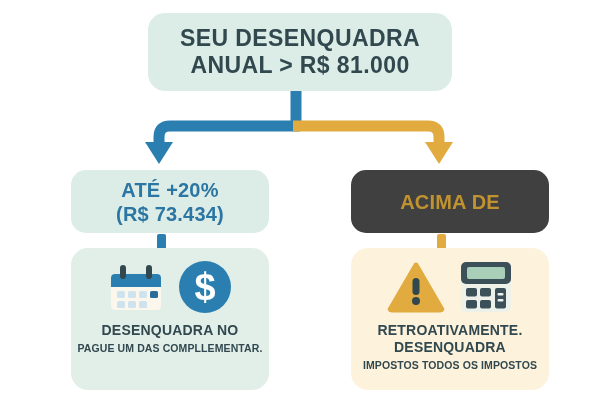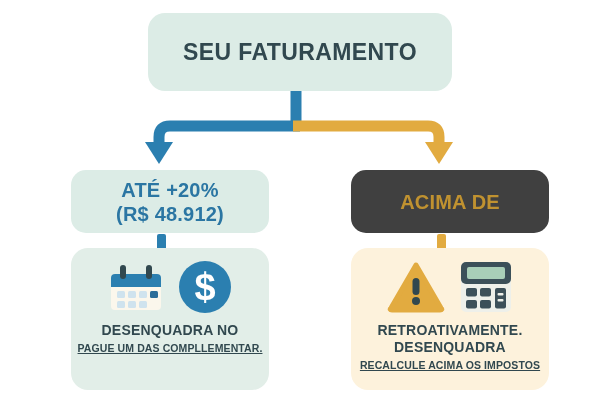--- a/index.html
+++ b/index.html
@@ -137,46 +137,46 @@
     line-height: 17px;
     letter-spacing: 0.2px;
   }
   .card-sub {
     color: #31484f;
     font-size: 10.5px;
     font-weight: bold;
     line-height: 13px;
     letter-spacing: 0.1px;
     margin-top: 3px;
-    text-decoration: underline;
   }
 </style>
 </head>
 <body>
 
 <div id="stage">
 
   <div class="title-box">
-    <div class="title-line">SEU FATURAMENTO</div>
+    <div class="title-line">SEU DESENQUADRA</div>
+    <div class="title-line">ANUAL &gt; R$ 81.000</div>
   </div>
 
   <svg id="connectors" viewBox="0 0 600 400">
 
     <path d="M 296 91 L 296 126" stroke="#2b7fb0" stroke-width="11" fill="none" stroke-linecap="butt"></path>
 
     <path d="M 300 126 L 170 126 Q 159 126 159 137 L 159 148" stroke="#2b7fb0" stroke-width="11" fill="none" stroke-linecap="butt" stroke-linejoin="round"></path>
     <polygon points="145,142 173,142 159,164" fill="#2b7fb0"></polygon>
 
     <path d="M 293 126 L 428 126 Q 439 126 439 137 L 439 148" stroke="#e2ab40" stroke-width="11" fill="none" stroke-linecap="butt" stroke-linejoin="round"></path>
     <polygon points="425,142 453,142 439,164" fill="#e2ab40"></polygon>
   </svg>
 
   <div class="branch-box branch-left">
     <div class="branch-line">ATÉ +20%</div>
-    <div class="branch-line">(R$ 48.912)</div>
+    <div class="branch-line">(R$ 73.434)</div>
   </div>
 
   <div class="branch-box branch-right">
     <div class="branch-line">ACIMA DE</div>
   </div>
 
   <div class="stub stub-left"></div>
   <div class="stub stub-right"></div>
 
   <div class="result-card card-left">
@@ -227,17 +227,17 @@
         <rect x="21" y="40" width="11" height="8.5" rx="2" fill="#3c5059"></rect>
         <rect x="36" y="28" width="11" height="20.5" rx="2" fill="#3c5059"></rect>
         <rect x="38.5" y="33" width="6" height="2.5" rx="1" fill="#eef0ea"></rect>
         <rect x="38.5" y="39" width="6" height="2.5" rx="1" fill="#eef0ea"></rect>
       </svg>
 
     </div>
     <div class="card-text">
       <div class="card-head">RETROATIVAMENTE.</div>
       <div class="card-head">DESENQUADRA</div>
-      <div class="card-sub">RECALCULE ACIMA OS IMPOSTOS</div>
+      <div class="card-sub">IMPOSTOS TODOS OS IMPOSTOS</div>
     </div>
   </div>
 
 </div>
 
 </body></html>

